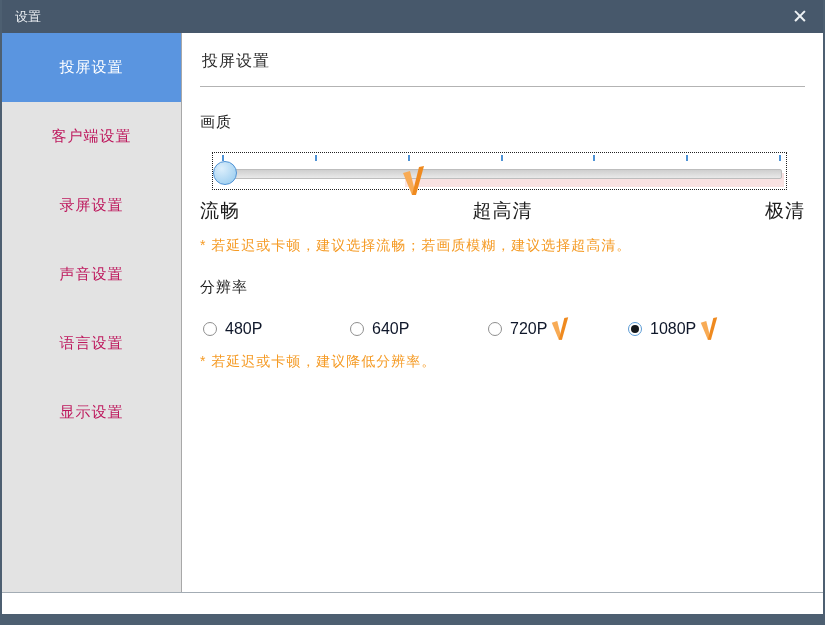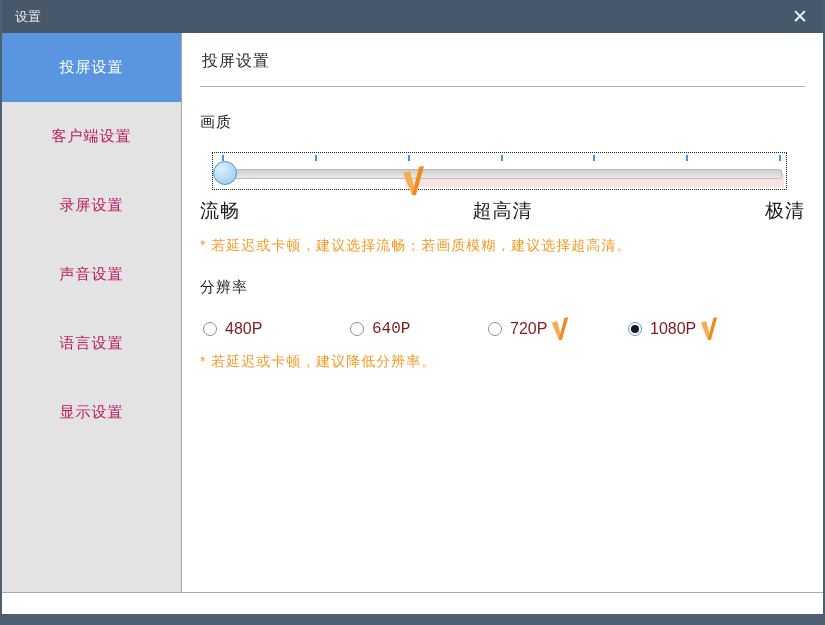--- a/index.html
+++ b/index.html
@@ -161,21 +161,21 @@
     margin-top: 20px;
     padding-left: 3px;
     align-items: center;
   }
   .radio-item {
     display: flex;
     align-items: center;
     cursor: pointer;
   }
   .radio-item:nth-child(1) { width: 147px; }
-  .radio-item:nth-child(2) { width: 138px; font-family: Liberation Mono, monospace; }
+  .radio-item:nth-child(2) { width: 138px; }
   .radio-item:nth-child(3) { width: 140px; }
   .radio-circle {
     width: 14px; height: 14px;
     border-radius: 50%;
     border: 1px solid #8f8f8f;
     background: #fff;
     margin-right: 8px;
     flex-shrink: 0;
     position: relative;
   }
@@ -185,21 +185,21 @@
   .radio-item.selected .radio-circle::after {
     content: "";
     position: absolute;
     left: 2px; top: 2px;
     width: 8px; height: 8px;
     border-radius: 50%;
     background: #15181c;
   }
   .radio-text {
     font-size: 16px;
-    color: #7f1d1d;
+    color: #0f172a;
   }
   .vip-badge { margin-left: 4px; display: inline-flex; }
   
   .bottom-bar {
     position: absolute;
     left: 0; right: 0; bottom: 0;
     height: 11px;
     background: #4d5f71;
   }
 </style>

